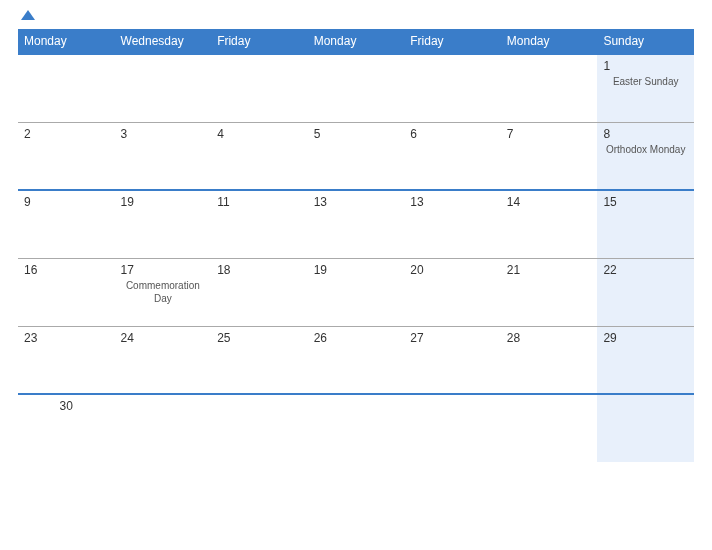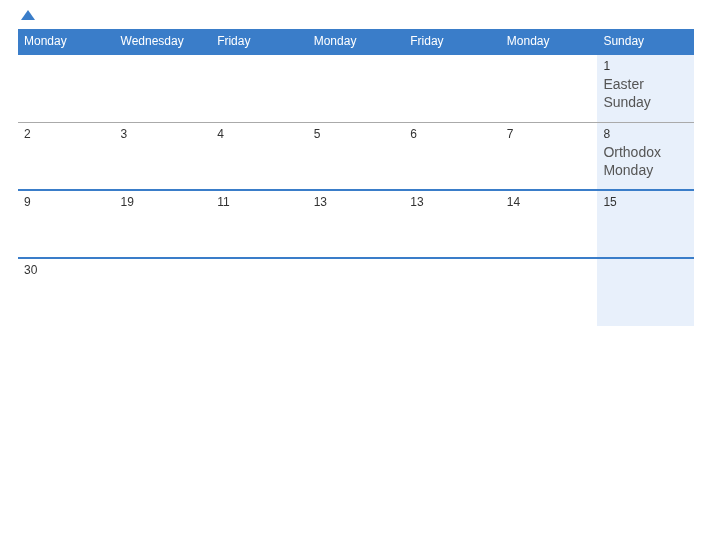--- a/index.html
+++ b/index.html
@@ -77,32 +77,34 @@
     .calendar tbody tr td.sunday {
       background: #e8f0fb;
     }
     .day-num {
       font-size: 12px;
       color: #333;
       display: block;
       margin-bottom: 2px;
     }
     .event {
-      font-size: 14px;
+      font-size: 10px;
       color: #555;
       display: block;
       line-height: 1.3;
+      text-align: center;
     }
     
     .row-blue td {
       border-top: 2px solid #3a7dc9 !important;
     }
     
     .last-row td {
       height: 50px;
+      text-align: center;
     }
   </style>
 </head>
 <body>
 
 <div class="page">
 
   <div class="header">
 
     <div class="logo">
@@ -183,20 +185,67 @@
           <td>
             <span class="day-num">13</span>
           </td>
           <td>
             <span class="day-num">14</span>
           </td>
           <td class="sunday">
             <span class="day-num">15</span>
           </td>
         </tr>
+        <tr>
+          <td>
+            <span class="day-num">16</span>
+          </td>
+          <td>
+            <span class="day-num">17</span>
+            <span class="event">Commemoration Day</span>
+          </td>
+          <td>
+            <span class="day-num">18</span>
+          </td>
+          <td>
+            <span class="day-num">19</span>
+          </td>
+          <td>
+            <span class="day-num">20</span>
+          </td>
+          <td>
+            <span class="day-num">21</span>
+          </td>
+          <td class="sunday">
+            <span class="day-num">22</span>
+          </td>
+        </tr>
+        <tr>
+          <td>
+            <span class="day-num">23</span>
+          </td>
+          <td>
+            <span class="day-num">24</span>
+          </td>
+          <td>
+            <span class="day-num">25</span>
+          </td>
+          <td>
+            <span class="day-num">26</span>
+          </td>
+          <td>
+            <span class="day-num">27</span>
+          </td>
+          <td>
+            <span class="day-num">28</span>
+          </td>
+          <td class="sunday">
+            <span class="day-num">29</span>
+          </td>
+        </tr>
         <tr class="row-blue last-row">
           <td>
             <span class="day-num">30</span>
           </td>
           <td></td>
           <td></td>
           <td></td>
           <td></td>
           <td></td>
           <td class="sunday"></td>

